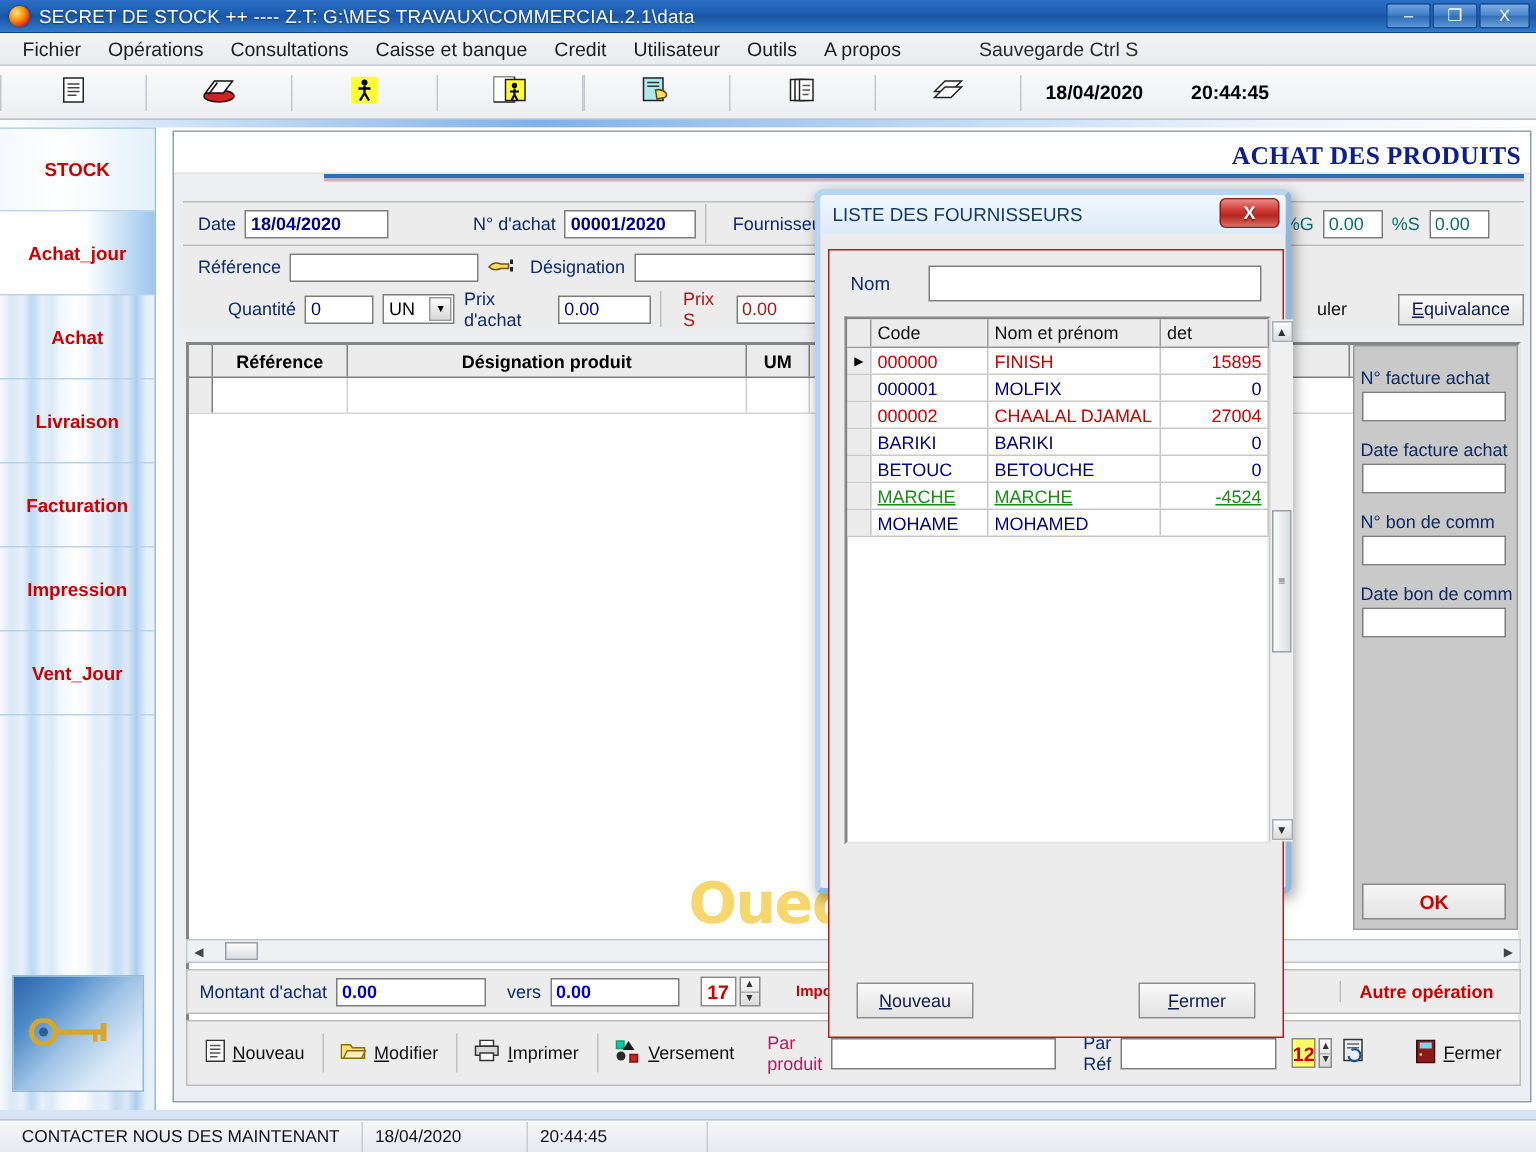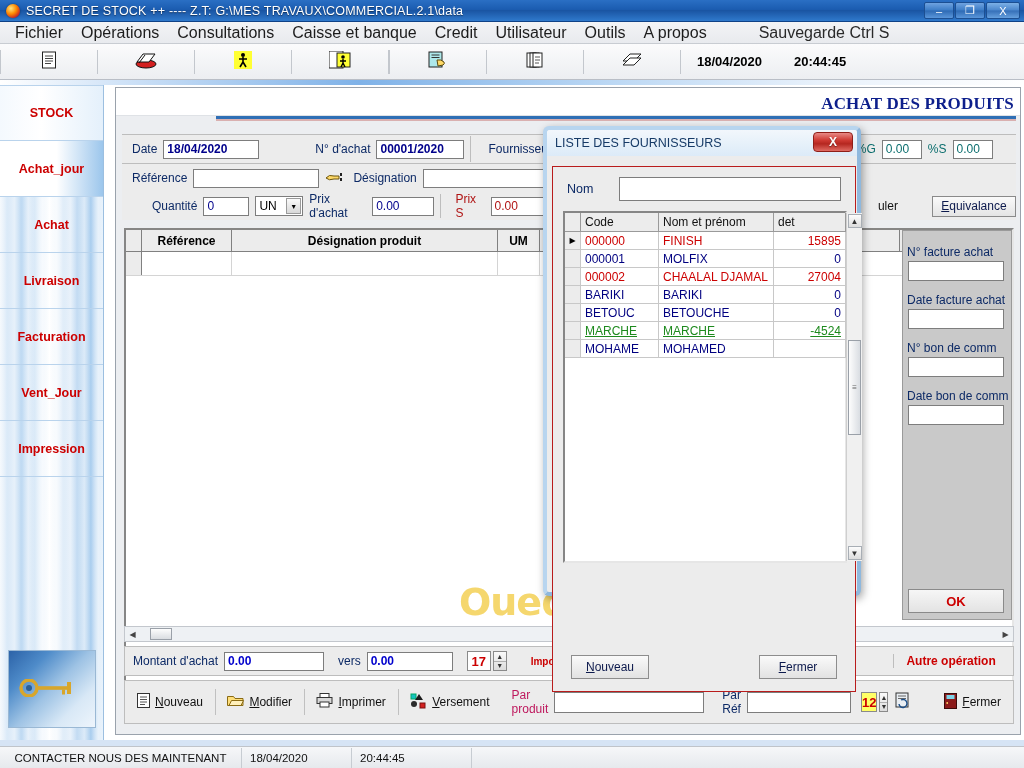--- a/index.html
+++ b/index.html
@@ -41,21 +41,21 @@
     width:34px;
   }
 
   
   #menubar{
     position:absolute; left:0; top:22px; width:1024px; height:22px;
     background:linear-gradient(to bottom,#f3f4f6 0%,#e8eaee 100%);
     border-bottom:1px solid #c8ccd2;
     display:flex; align-items:center; padding-left:6px;
   }
-  #menubar .mi{ padding:2px 9px; color:#1c1c1c; font-size:16px; white-space:nowrap;}
+  #menubar .mi{ padding:2px 9px; color:#1c1c1c; font-size:13px; white-space:nowrap;}
   #menubar .mi.spaced{ margin-left:34px; }
 
   
   #toolbar{
     position:absolute; left:0; top:44px; width:1024px; height:36px;
     background:linear-gradient(to bottom,#fbfbfc 0%,#eceef1 100%);
     border-bottom:1px solid #b9bec6;
     display:flex; align-items:center;
   }
   #toolbar .tsep{ width:1px;height:24px;background:#c3c7cd; margin:0 0px;}
@@ -403,24 +403,24 @@
   <div class="sb-item">
     <span>Achat</span>
   </div>
   <div class="sb-item">
     <span>Livraison</span>
   </div>
   <div class="sb-item">
     <span>Facturation</span>
   </div>
   <div class="sb-item">
+    <span>Impression</span>
+  </div>
+  <div class="sb-item">
     <span>Vent_Jour</span>
-  </div>
-  <div class="sb-item">
-    <span>Impression</span>
   </div>
   <div id="logo">
     <svg class="key" viewBox="0 0 64 18">
       <circle cx="10" cy="9" r="8" fill="none" stroke="#d8a62b" stroke-width="3.4"></circle>
       <circle cx="10" cy="9" r="3" fill="#2b5f96"></circle>
       <rect x="17" y="7.2" width="34" height="3.6" fill="#d8a62b"></rect>
       <rect x="48" y="3" width="4" height="12" fill="#d8a62b"></rect>
       <rect x="43" y="10.5" width="3" height="5" fill="#d8a62b"></rect>
     </svg>
   </div>

